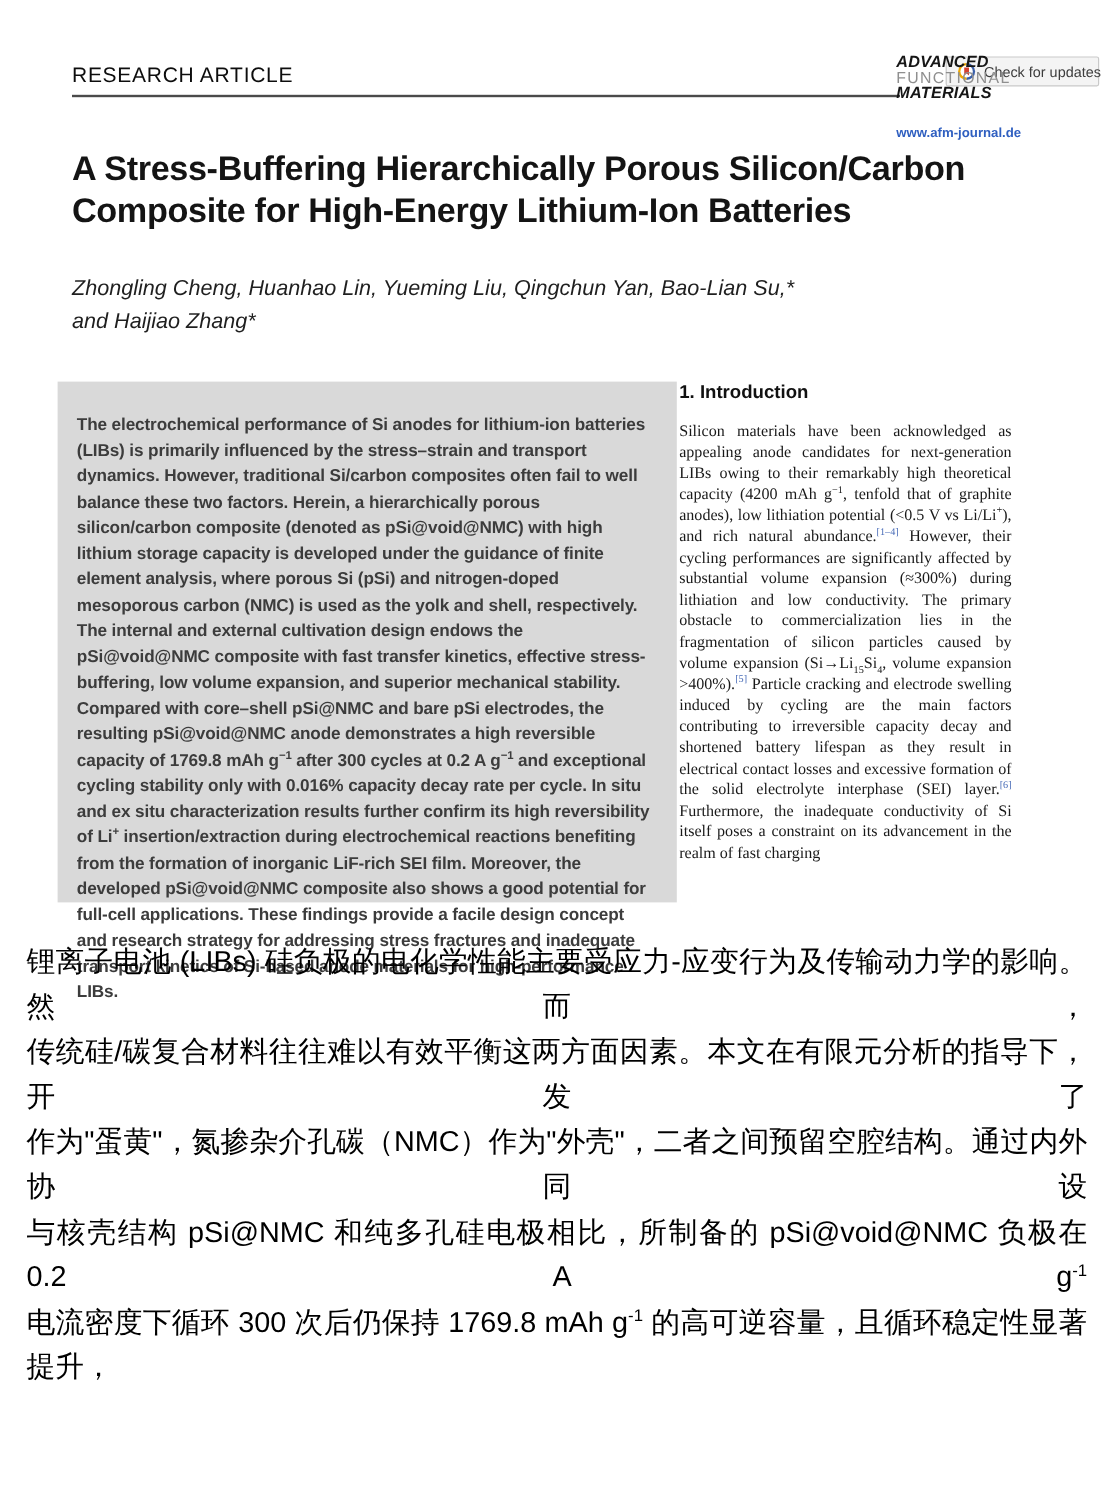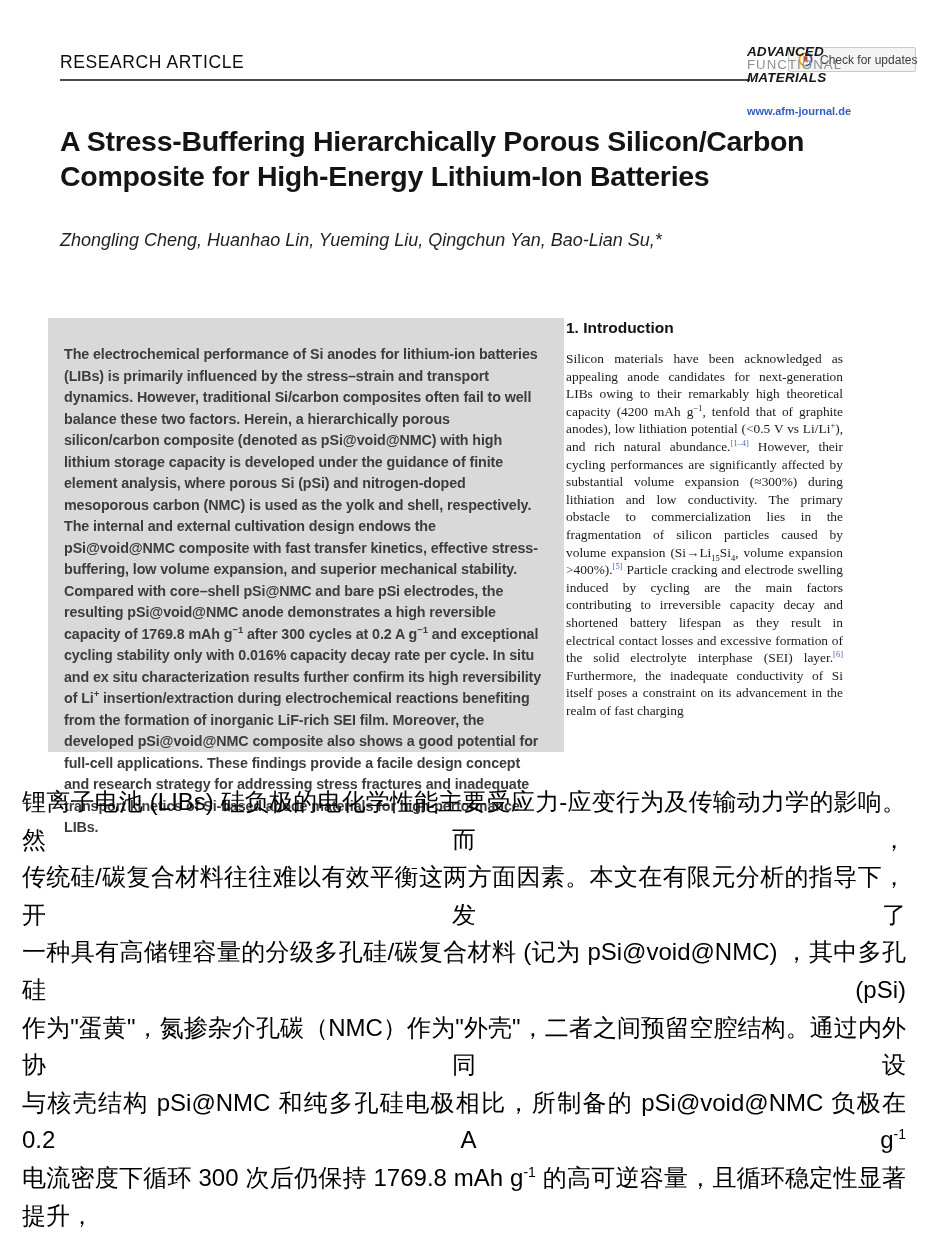--- a/index.html
+++ b/index.html
@@ -105,33 +105,33 @@
     <div class="logo-url">www.afm-journal.de</div>
   </div>
 
   <div class="title">
       <div class="title-line">A Stress-Buffering Hierarchically Porous Silicon/Carbon</div>
       <div class="title-line">Composite for High-Energy Lithium-Ion Batteries</div>
     </div>
 
   <div class="authors">
       <div class="author-line">Zhongling Cheng, Huanhao Lin, Yueming Liu, Qingchun Yan, Bao-Lian Su,*</div>
+      <div class="author-line">and Haijiao Zhang*</div>
     </div>
 
   <div class="abstract">
     <div class="abstract-text">The electrochemical performance of Si anodes for lithium-ion batteries (LIBs) is primarily influenced by the stress–strain and transport dynamics. However, traditional Si/carbon composites often fail to well balance these two factors. Herein, a hierarchically porous silicon/carbon composite (denoted as pSi@void@NMC) with high lithium storage capacity is developed under the guidance of finite element analysis, where porous Si (pSi) and nitrogen-doped mesoporous carbon (NMC) is used as the yolk and shell, respectively. The internal and external cultivation design endows the pSi@void@NMC composite with fast transfer kinetics, effective stress-buffering, low volume expansion, and superior mechanical stability. Compared with core–shell pSi@NMC and bare pSi electrodes, the resulting pSi@void@NMC anode demonstrates a high reversible capacity of 1769.8 mAh g<span class="sup">−1</span> after 300 cycles at 0.2 A g<span class="sup">−1</span> and exceptional cycling stability only with 0.016% capacity decay rate per cycle. In situ and ex situ characterization results further confirm its high reversibility of Li<span class="sup">+</span> insertion/extraction during electrochemical reactions benefiting from the formation of inorganic LiF-rich SEI film. Moreover, the developed pSi@void@NMC composite also shows a good potential for full-cell applications. These findings provide a facile design concept and research strategy for addressing stress fractures and inadequate transport kinetics of Si-based anode materials for high-performance LIBs.</div>
   </div>
 
   <div class="intro">
     <div class="intro-heading">1. Introduction</div>
     <div class="intro-body">Silicon materials have been acknowledged as appealing anode candidates for next-generation LIBs owing to their remarkably high theoretical capacity (4200 mAh g<span class="sup">−1</span>, tenfold that of graphite anodes), low lithiation potential (&lt;0.5 V vs Li/Li<span class="sup">+</span>), and rich natural abundance.<span class="ref">[1–4]</span> However, their cycling performances are significantly affected by substantial volume expansion (≈300%) during lithiation and low conductivity. The primary obstacle to commercialization lies in the fragmentation of silicon particles caused by volume expansion (Si→Li<span class="sub">15</span>Si<span class="sub">4</span>, volume expansion &gt;400%).<span class="ref">[5]</span> Particle cracking and electrode swelling induced by cycling are the main factors contributing to irreversible capacity decay and shortened battery lifespan as they result in electrical contact losses and excessive formation of the solid electrolyte interphase (SEI) layer.<span class="ref">[6]</span> Furthermore, the inadequate conductivity of Si itself poses a constraint on its advancement in the realm of fast charging</div>
   </div>
 
   <div class="cjk">
       <div class="cjk-line">锂离子电池 (LIBs) 硅负极的电化学性能主要受应力-应变行为及传输动力学的影响。然而，</div>
       <div class="cjk-line">传统硅/碳复合材料往往难以有效平衡这两方面因素。本文在有限元分析的指导下，开发了</div>
-      <div class="cjk-line">一种具有高储锂容量的分级多孔硅/碳复合材料 (记为 pSi@void@NMC) ，其中多孔硅 (pSi)</div>
       <div class="cjk-line">作为"蛋黄"，氮掺杂介孔碳（NMC）作为"外壳"，二者之间预留空腔结构。通过内外协同设</div>
       <div class="cjk-line">与核壳结构 pSi@NMC 和纯多孔硅电极相比，所制备的 pSi@void@NMC 负极在 0.2 A g<span class="sup">-1</span></div>
       <div class="cjk-line">电流密度下循环 300 次后仍保持 1769.8 mAh g<span class="sup">-1</span> 的高可逆容量，且循环稳定性显著提升，</div>
     </div>
 
 </div>
 
 </body></html>

